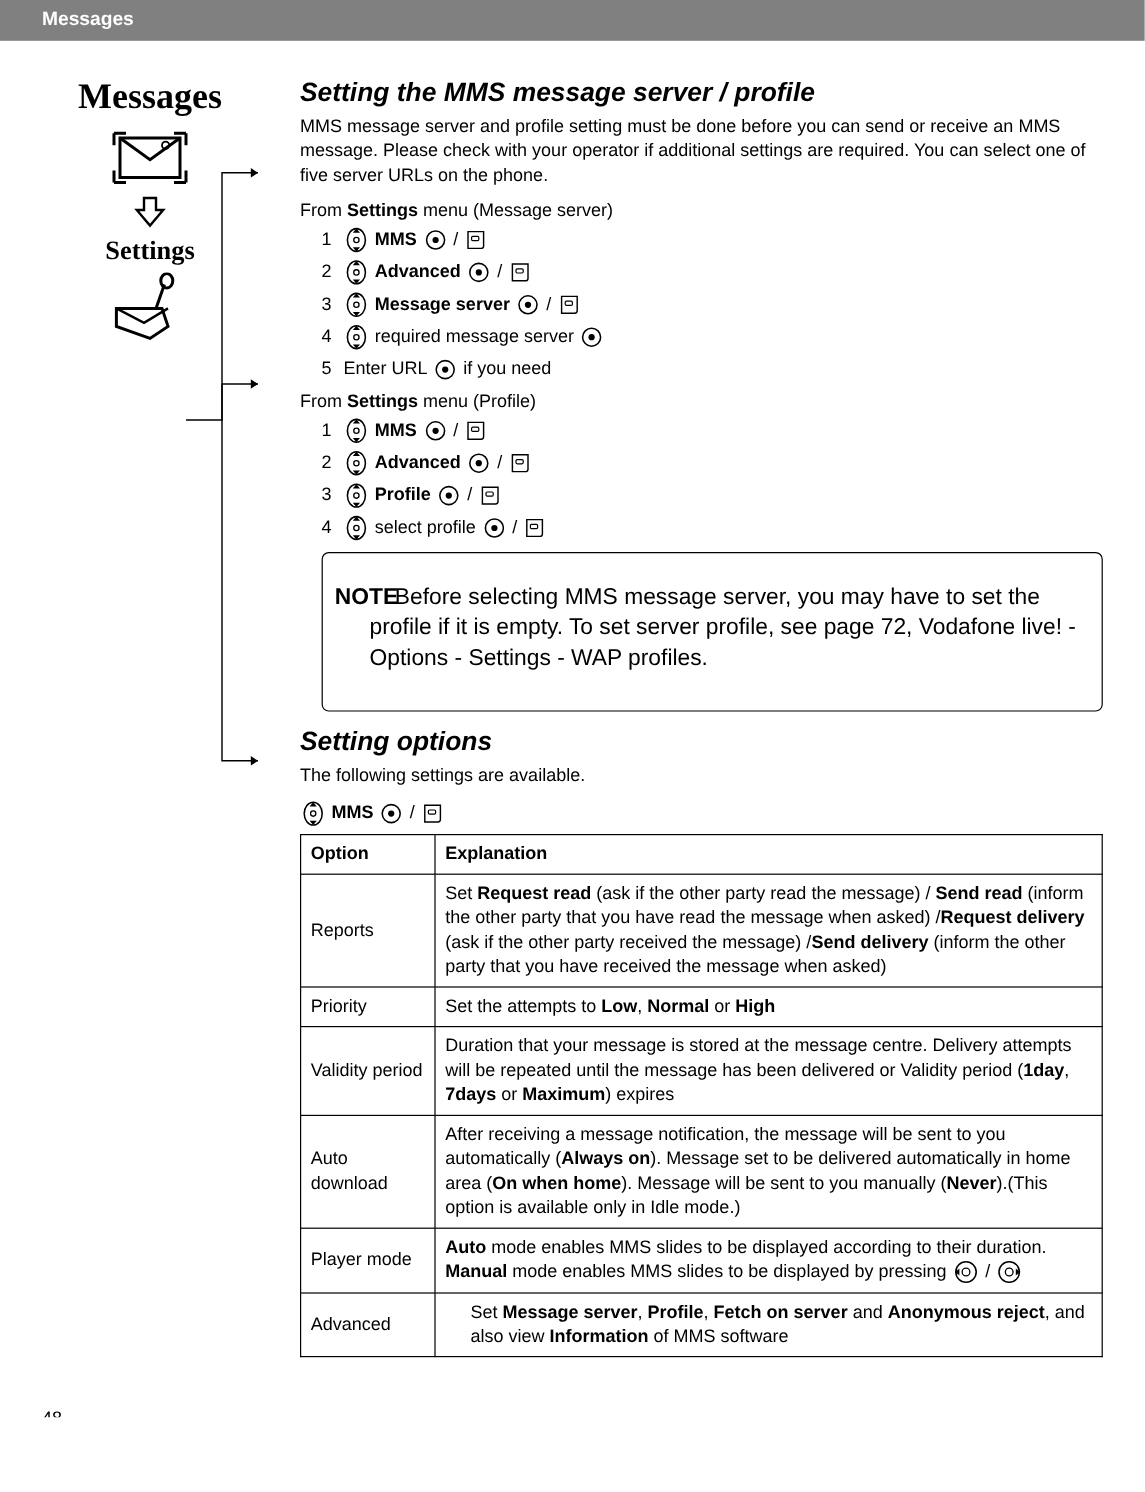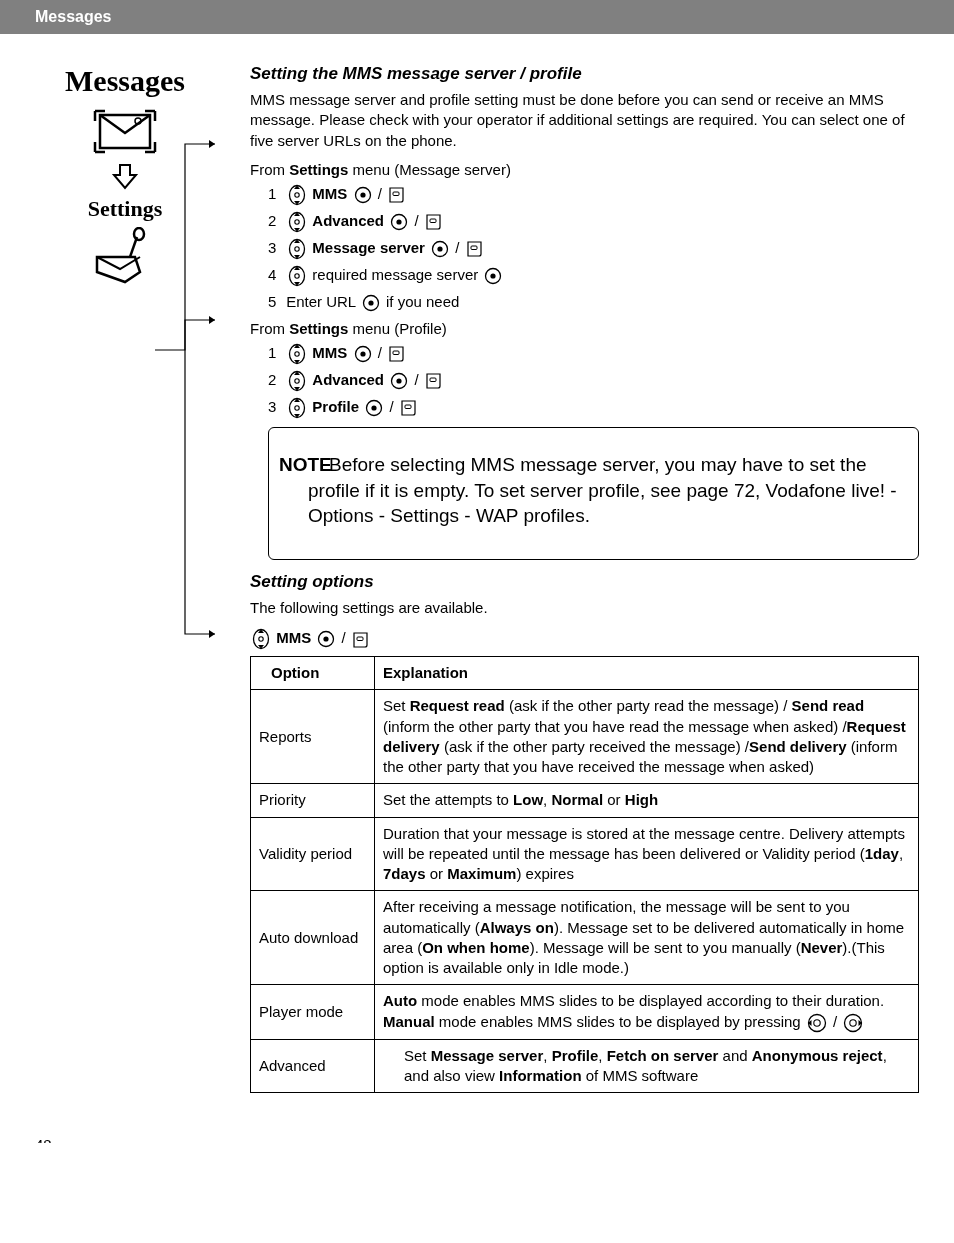--- a/index.html
+++ b/index.html
@@ -38,21 +38,21 @@
     font-weight: bold;
     margin: 5px 0 5px 0;
   }
   .left-col svg { display: block; margin: 0 auto; }
   .right-col {
     margin-left: 215px;
   }
   .section-title {
     font-weight: bold;
     font-style: italic;
-    font-size: 17px;
+    font-size: 22px;
     margin: 10px 0 6px 0;
   }
   .para { margin: 4px 0 10px 0; line-height: 1.35; }
   .arrow-line { position: relative; margin: 6px 0 4px 0; }
   .step-list { margin: 2px 0 6px 0; padding-left: 18px; }
   .step-list .step { margin: 3px 0; line-height: 1.6; }
   .step .num { display:inline-block; width: 14px; }
   .icon-svg { vertical-align: middle; margin: 0 2px; }
   .note-box {
     border: 1px solid #000;
@@ -72,21 +72,21 @@
   }
   table.opts th, table.opts td {
     border: 1px solid #000;
     padding: 6px 8px;
     text-align: left;
     vertical-align: middle;
     font-size: 15px;
     line-height: 1.35;
   }
   table.opts th { font-weight: bold; }
-  table.opts tr:first-child th:first-child { border-top-left-radius: 10px; padding-left: 20px; }
+  table.opts tr:first-child th:first-child { border-top-left-radius: 10px; }
   table.opts tr:first-child th:last-child { border-top-right-radius: 10px; }
   table.opts tr:last-child td:first-child { border-bottom-left-radius: 10px; }
   table.opts tr:last-child td:last-child { border-bottom-right-radius: 10px; padding-left: 29px; }
   .b { font-weight: bold; }
   .pgnum { position: absolute; left: 35px; bottom: -10px; font-size: 15px; }
   .clearfix::after { content:""; display:block; clear:both; }
 </style>
 </head>
 <body>
 
@@ -256,20 +256,33 @@
           </svg>
         <span class="b">Profile</span>
         <svg class="icon-svg" width="18" height="18">
             <use href="#center-dot"></use>
           </svg>
         <span> / </span>
         <svg class="icon-svg" width="18" height="19">
             <use href="#softkey"></use>
           </svg>
       </div>
+      <div class="step"><span class="num">4</span>
+        <svg class="icon-svg" width="18" height="22">
+            <use href="#nav-updown"></use>
+          </svg>
+        <span>select profile</span>
+        <svg class="icon-svg" width="18" height="18">
+            <use href="#center-dot"></use>
+          </svg>
+        <span> / </span>
+        <svg class="icon-svg" width="18" height="19">
+            <use href="#softkey"></use>
+          </svg>
+      </div>
     </div>
 
     <div class="note-box">
       <div class="note-label">NOTE</div>
       <div class="note-body">
         <p>Before selecting MMS message server, you may have to set the profile if it is empty. To set server profile, see page 72, Vodafone live! - Options - Settings - WAP profiles.</p>
       </div>
     </div>
 
     <div class="section-title">Setting options</div>

